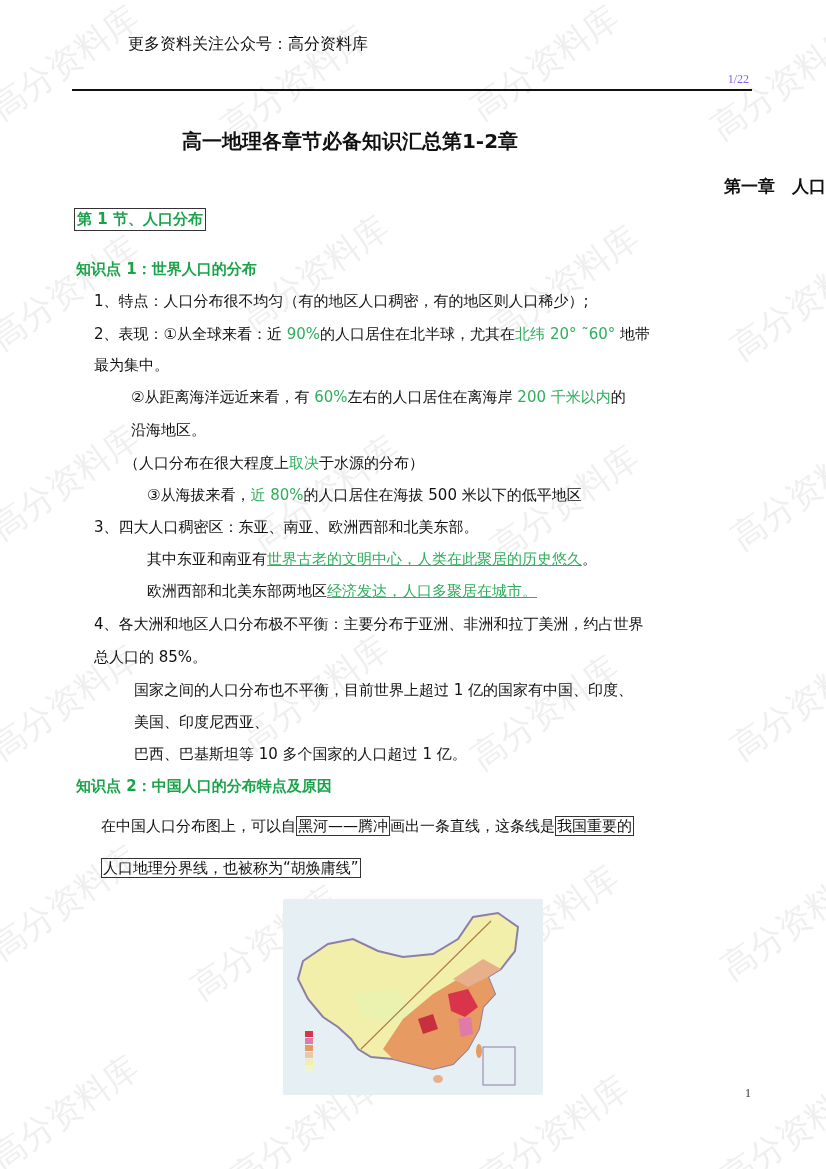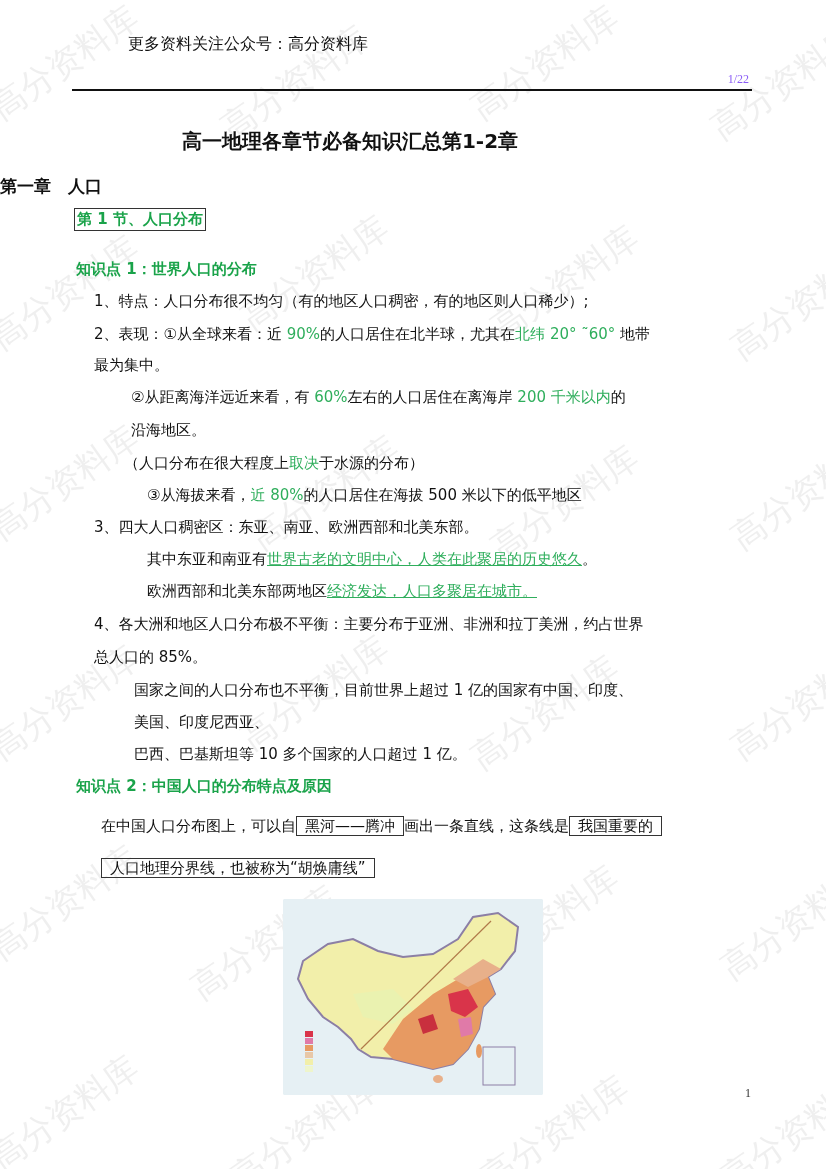--- a/index.html
+++ b/index.html
@@ -5,27 +5,27 @@
   html, body { margin:0; padding:0; }
   body { width:826px; height:1169px; background:#ffffff; position:relative; overflow:hidden;
          font-family:"DejaVu Sans", "Liberation Sans", sans-serif; color:#111; }
   .abs { position:absolute; }
   .wm { position:absolute; color:rgba(180,180,180,0.22); font-size:34px; transform:rotate(-35deg);
         white-space:nowrap; pointer-events:none; font-family:"DejaVu Sans", sans-serif; }
   .header-note { left:128px; top:34px; font-size:16px; color:#111; }
   .page-frac { right:77px; top:72px; font-size:12px; color:#8b5cf6; font-family:"Liberation Serif", serif; }
   .hr { left:72px; top:89px; width:680px; height:0; border-top:2px solid #111; }
   .title { left:0; width:700px; top:128px; text-align:center; font-size:20px; font-weight:bold; }
-  .chapter { left:0; width:826px; top:175px; text-align:left; font-size:17px; font-weight:bold; }
+  .chapter { left:0; width:826px; top:175px; text-align:right; font-size:17px; font-weight:bold; }
   .gtext { color:#2fae5c; }
   .sec-box { left:74px; top:208px; border:1.5px solid #333; padding:1px 2px; font-size:15px; font-weight:bold; color:#1aa34a; }
   .kp { font-size:15px; font-weight:bold; color:#1aa34a; }
   .line { font-size:15px; white-space:nowrap; }
   .ul { text-decoration:underline; text-decoration-color:#2fae5c; }
-  .boxed { border:1.5px solid #333; padding:0 8px;margin-top:44px; }
+  .boxed { border:1.5px solid #333; padding:0 1px;margin-top:44px; }
   .map { left:283px; top:899px; width:260px; height:196px; background:#e8f1f5; border-radius:2px; overflow:hidden; }
   .page-num { left:745px; top:1086px; font-size:12px; font-family:"Liberation Serif", serif; color:#333; }
 </style>
 </head>
 <body>
 
 <div class="wm" style="left:-20px;top:40px;">高分资料库</div>
 <div class="wm" style="left:210px;top:60px;">高分资料库</div>
 <div class="wm" style="left:460px;top:40px;">高分资料库</div>
 <div class="wm" style="left:700px;top:60px;">高分资料库</div>

